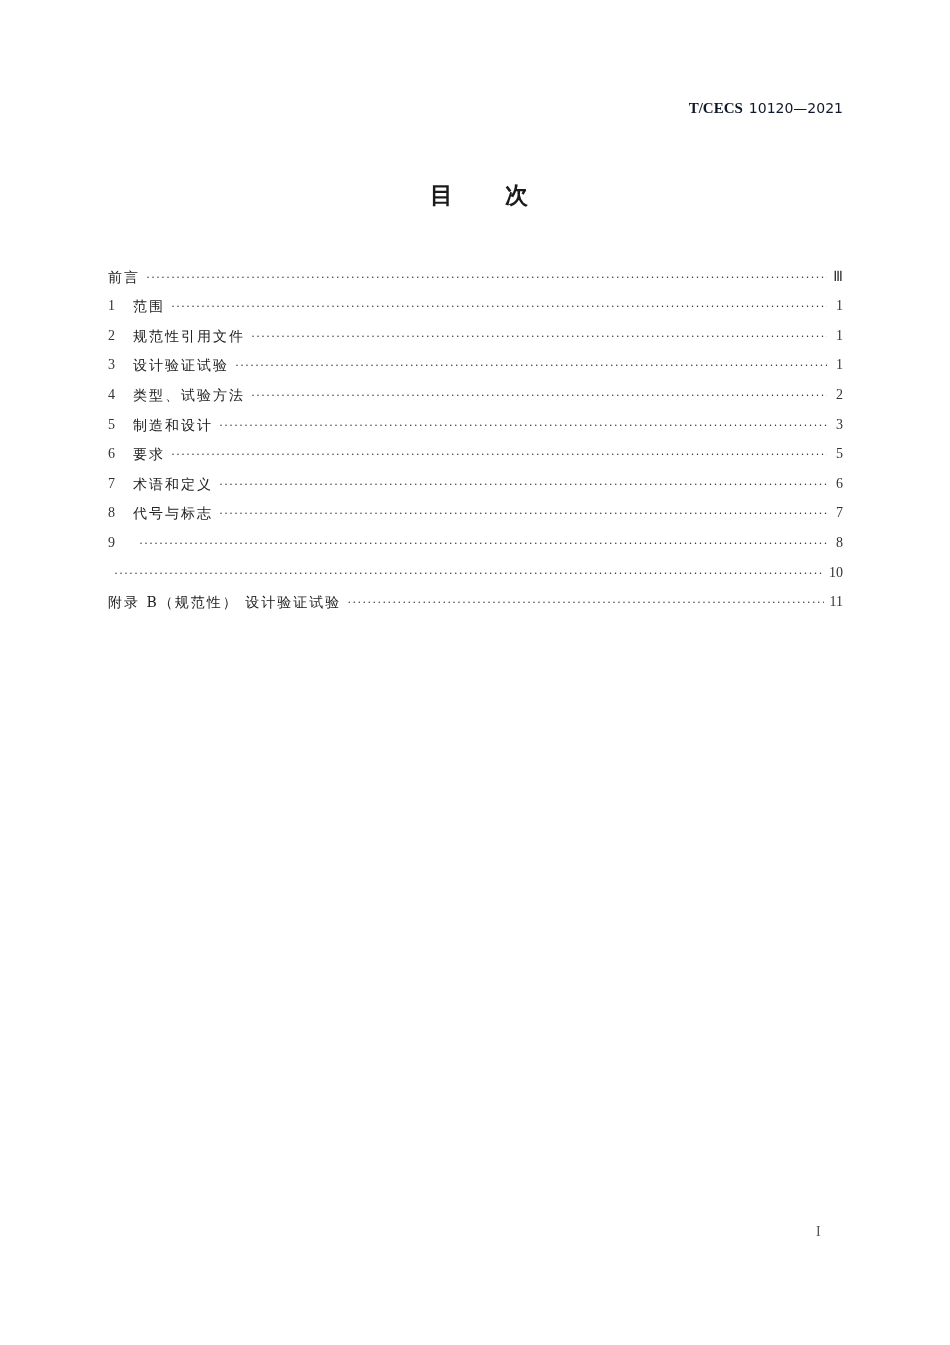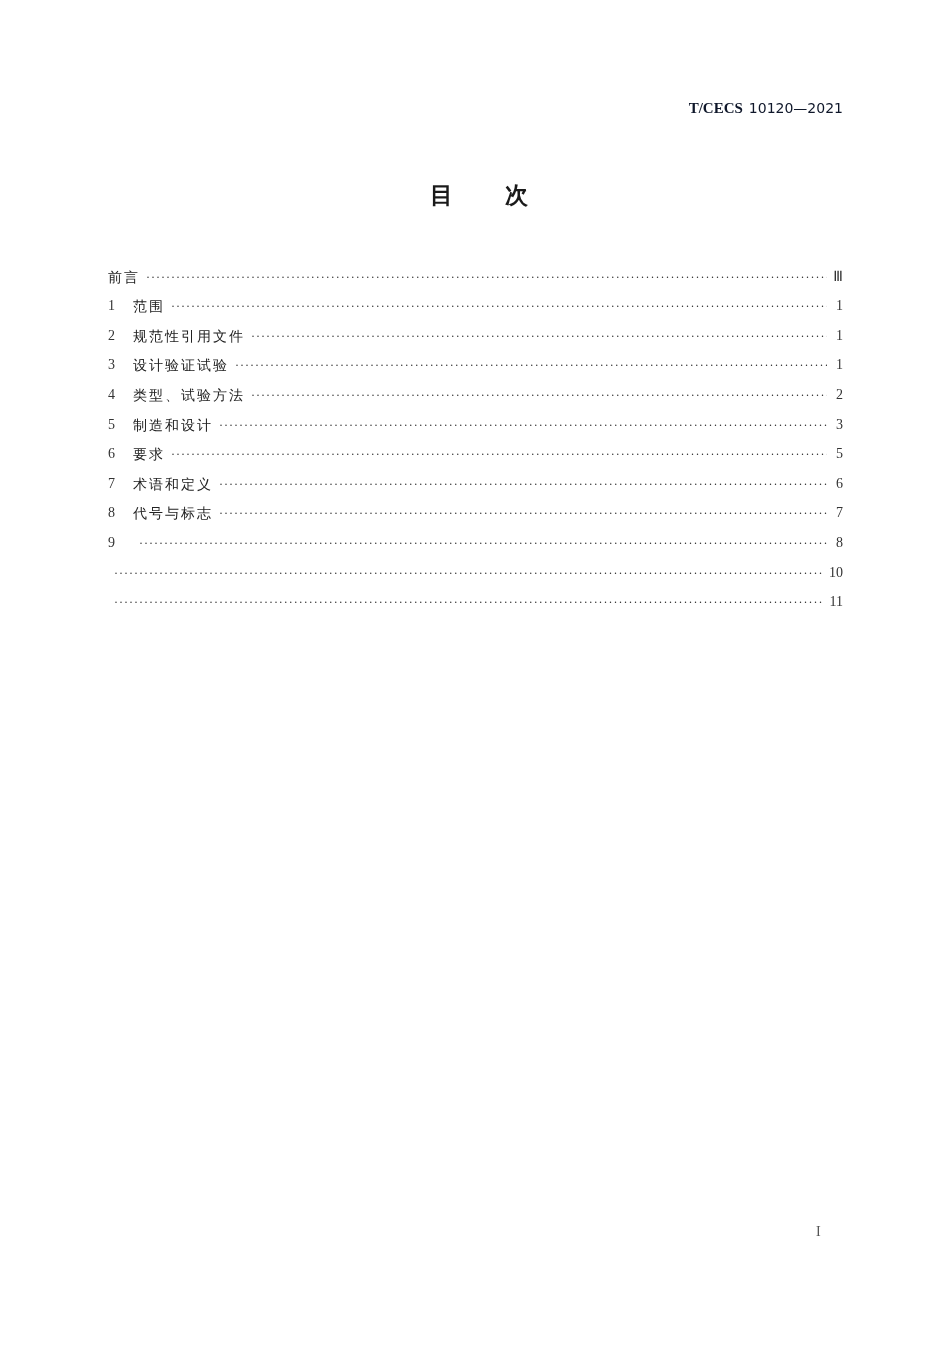--- a/index.html
+++ b/index.html
@@ -107,18 +107,19 @@
   <div class="toc-row">
     <span class="toc-num">9</span>
     <span class="toc-dots"></span>
     <span class="toc-page">8</span>
   </div>
   <div class="toc-row">
     <span class="toc-dots"></span>
     <span class="toc-page">10</span>
   </div>
   <div class="toc-row">
+    <span class="toc-label">附录 B（规范性） 设计验证试验</span>
     <span class="toc-dots"></span>
     <span class="toc-page">11</span>
   </div>
 </div>
 
 <div class="page-number">I</div>
 
 </body></html>

